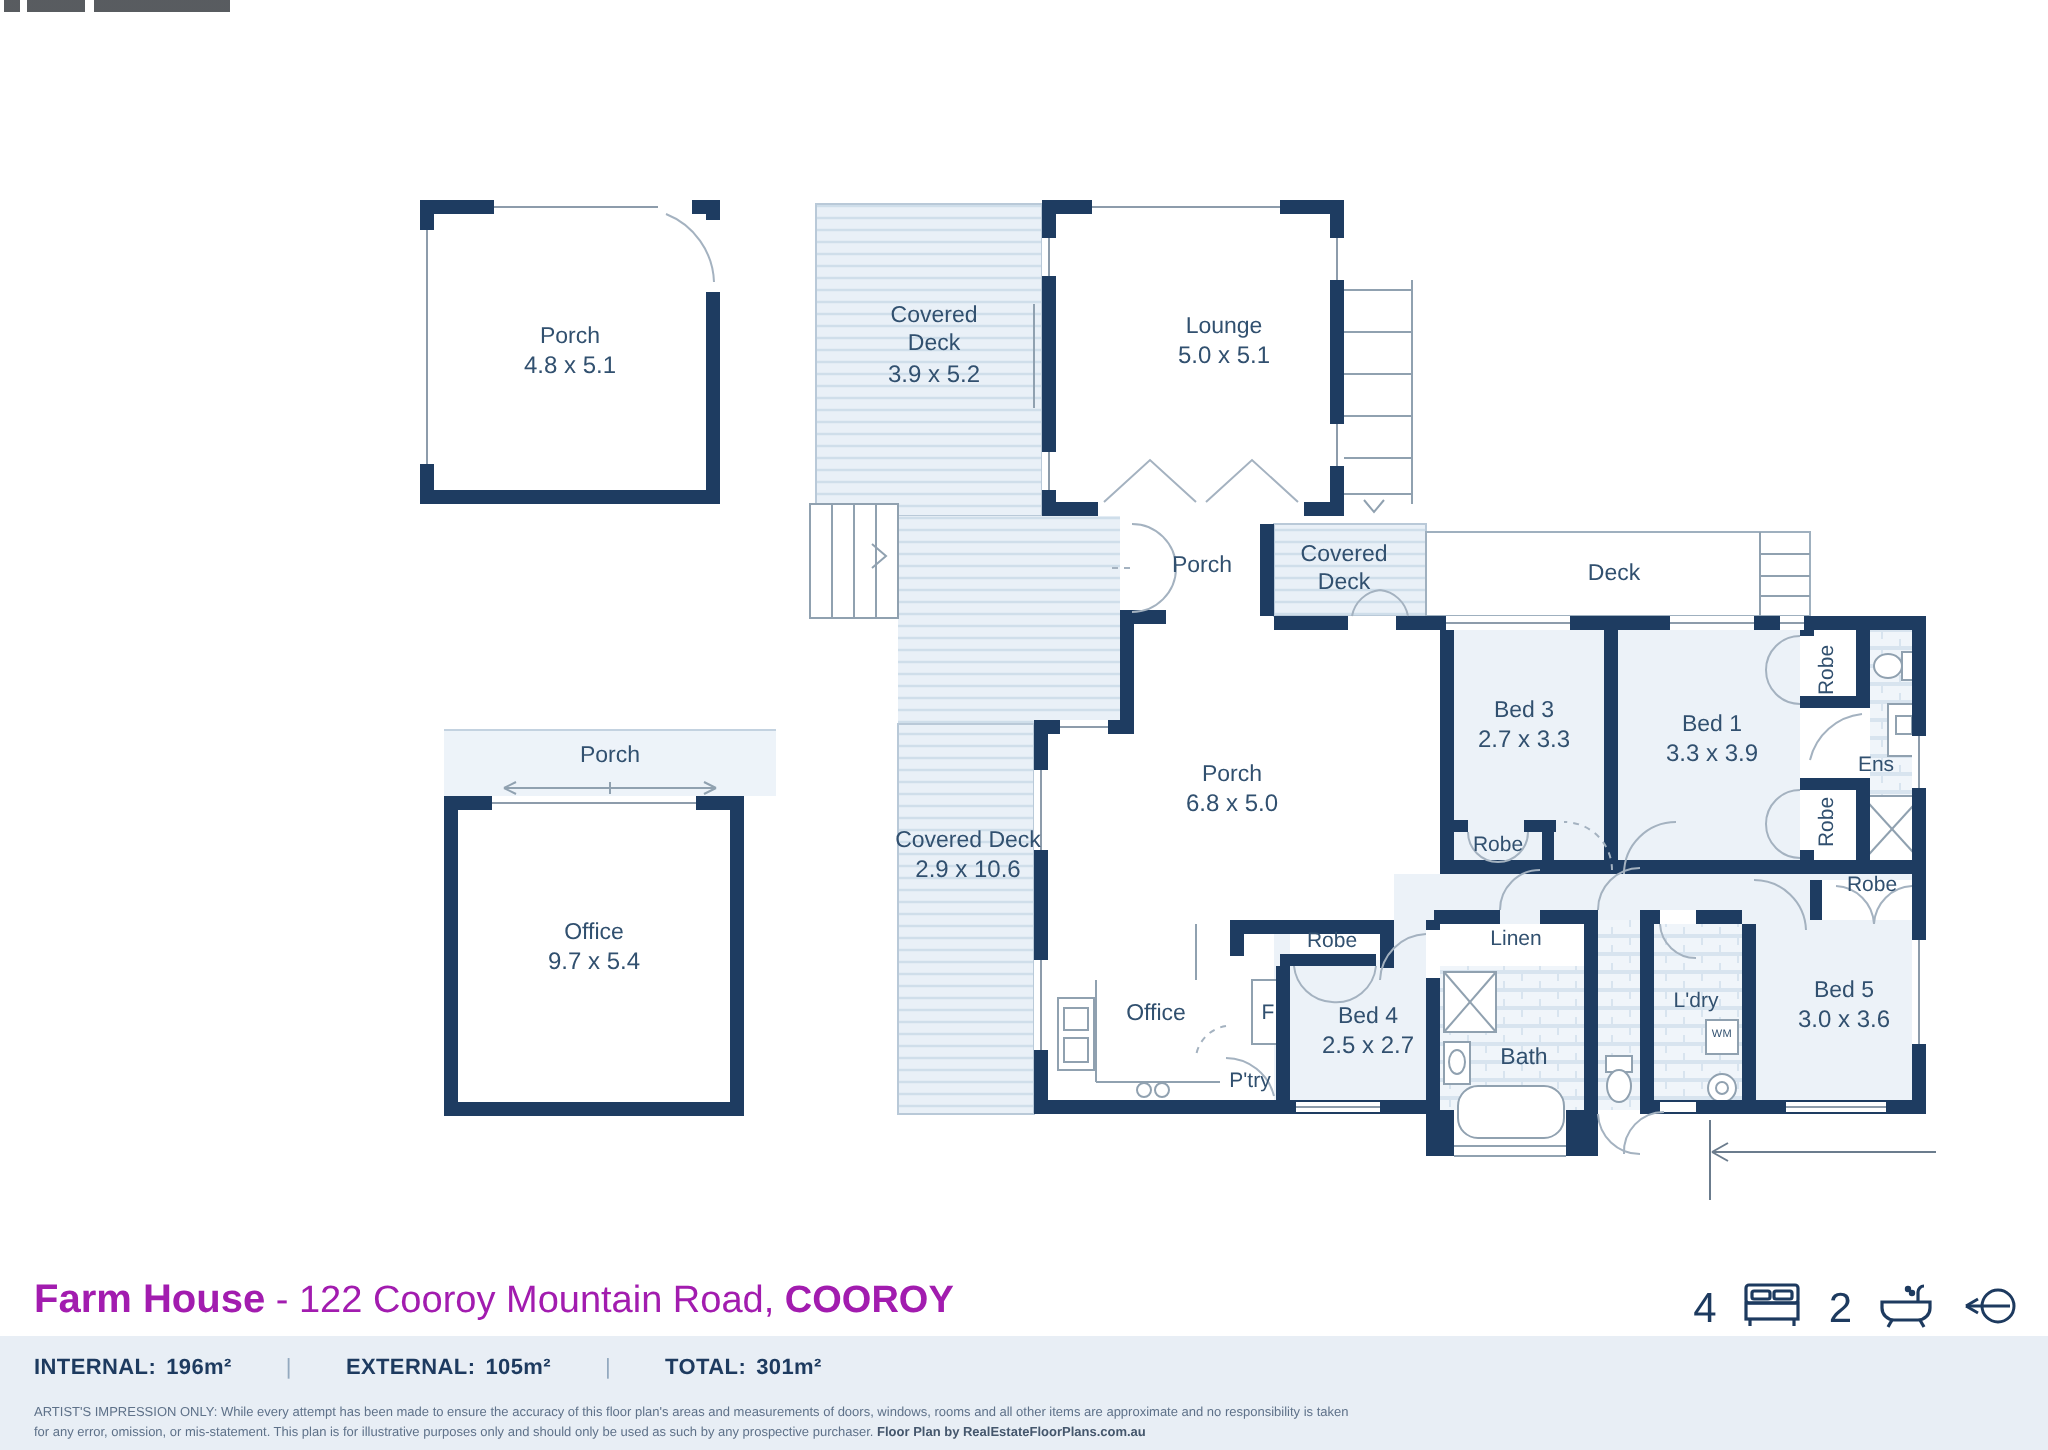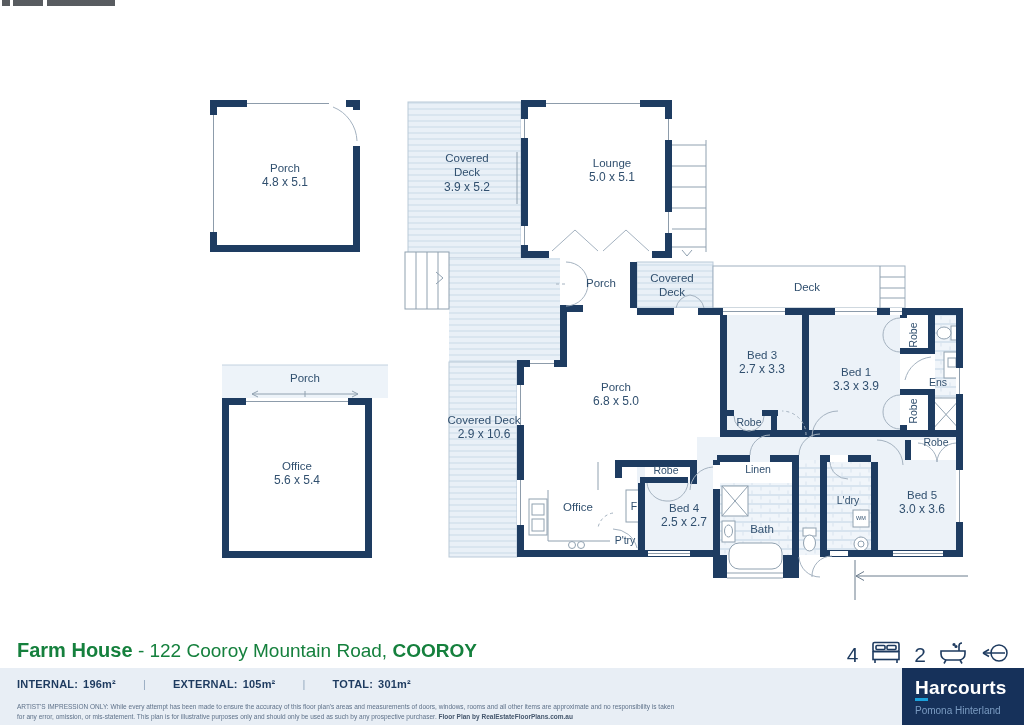--- a/index.html
+++ b/index.html
@@ -18,21 +18,21 @@
   .lbl.tiny  { font-size:5.5px; letter-spacing:0.2px; }
   .lbl.vert  { transform:translate(-50%,-50%) rotate(-90deg); font-size:10.5px; }
   .w64 { width:64px; } .w74 { width:74px; }
 
   
   #artifact { position:absolute; left:2px; top:0; width:113px; height:6px;
     background:linear-gradient(90deg,#3b3f44 0 7%, transparent 7% 10%, #3b3f44 10% 36%,
                transparent 36% 40%, #3b3f44 40% 100%); opacity:.85; }
 
   
-  #title-bar { position:absolute; left:17px; top:639px; color:#15803d; font-size:19px; }
+  #title-bar { position:absolute; left:17px; top:639px; color:#a21caf; font-size:19px; }
   #title-bar .bold { font-weight:bold; font-size:20px; }
   #title-bar .suburb { font-weight:bold; }
 
   #icon-row { position:absolute; right:14px; top:641px; display:flex; align-items:center;
               gap:13px; color:#1d3a5f; }
   #icon-row .count { font-size:21px; font-weight:500; }
 
   #footer-strip { position:absolute; left:0; top:668px; width:1024px; height:57px;
                   background:#e8eef5; }
   #stats-row { position:absolute; left:17px; top:678px; display:flex; align-items:center;
@@ -315,21 +315,21 @@
   <div class="lbl w64" style="left:672px;top:285px">
     <div>Covered Deck</div>
   </div>
   <div class="lbl" style="left:807px;top:287px">
     <div>Deck</div>
   </div>
   <div class="lbl" style="left:762px;top:363px">
     <div>Bed 3</div>
       <div class="dims">2.7 x 3.3</div>
   </div>
-  <div class="lbl" style="left:856px;top:380px">
+  <div class="lbl" style="left:856px;top:370px">
     <div>Bed 1</div>
       <div class="dims">3.3 x 3.9</div>
   </div>
   <div class="lbl small" style="left:749px;top:423px">
     <div>Robe</div>
   </div>
   <div class="lbl vert" style="left:914px;top:335px">
     <div>Robe</div>
   </div>
   <div class="lbl vert" style="left:914px;top:411px">
@@ -379,21 +379,21 @@
   </div>
   <div class="lbl" style="left:922px;top:503px">
     <div>Bed 5</div>
       <div class="dims">3.0 x 3.6</div>
   </div>
   <div class="lbl" style="left:305px;top:378px">
     <div>Porch</div>
   </div>
   <div class="lbl" style="left:297px;top:474px">
     <div>Office</div>
-      <div class="dims">5.6 x 5.4</div>
+      <div class="dims">9.7 x 5.4</div>
   </div>
 
   <div id="title-bar">
     <span class="bold">Farm House</span>
     <span>-</span>
     <span>122 Cooroy Mountain Road,</span>
     <span class="suburb">COOROY</span>
   </div>
 
   <div id="icon-row">
@@ -440,21 +440,14 @@
     <span>TOTAL:</span>
     <span class="val">301m²</span>
   </div>
 
   <div id="disclaimer">
     <span>ARTIST'S IMPRESSION ONLY: While every attempt has been made to ensure the accuracy of this floor plan's areas and measurements of doors, windows, rooms and all other items are approximate and no responsibility is taken</span><br>
     <span>for any error, omission, or mis-statement. This plan is for illustrative purposes only and should only be used as such by any prospective purchaser.</span>
     <b>Floor Plan by RealEstateFloorPlans.com.au</b>
   </div>
 
-  <div id="brand-box">
-    <div id="brand-name">
-      <span>Harcourts</span>
-      <div id="brand-underline"></div>
-    </div>
-    <div id="brand-office">Pomona Hinterland</div>
-  </div>
 
 </div>
 
 </body></html>

